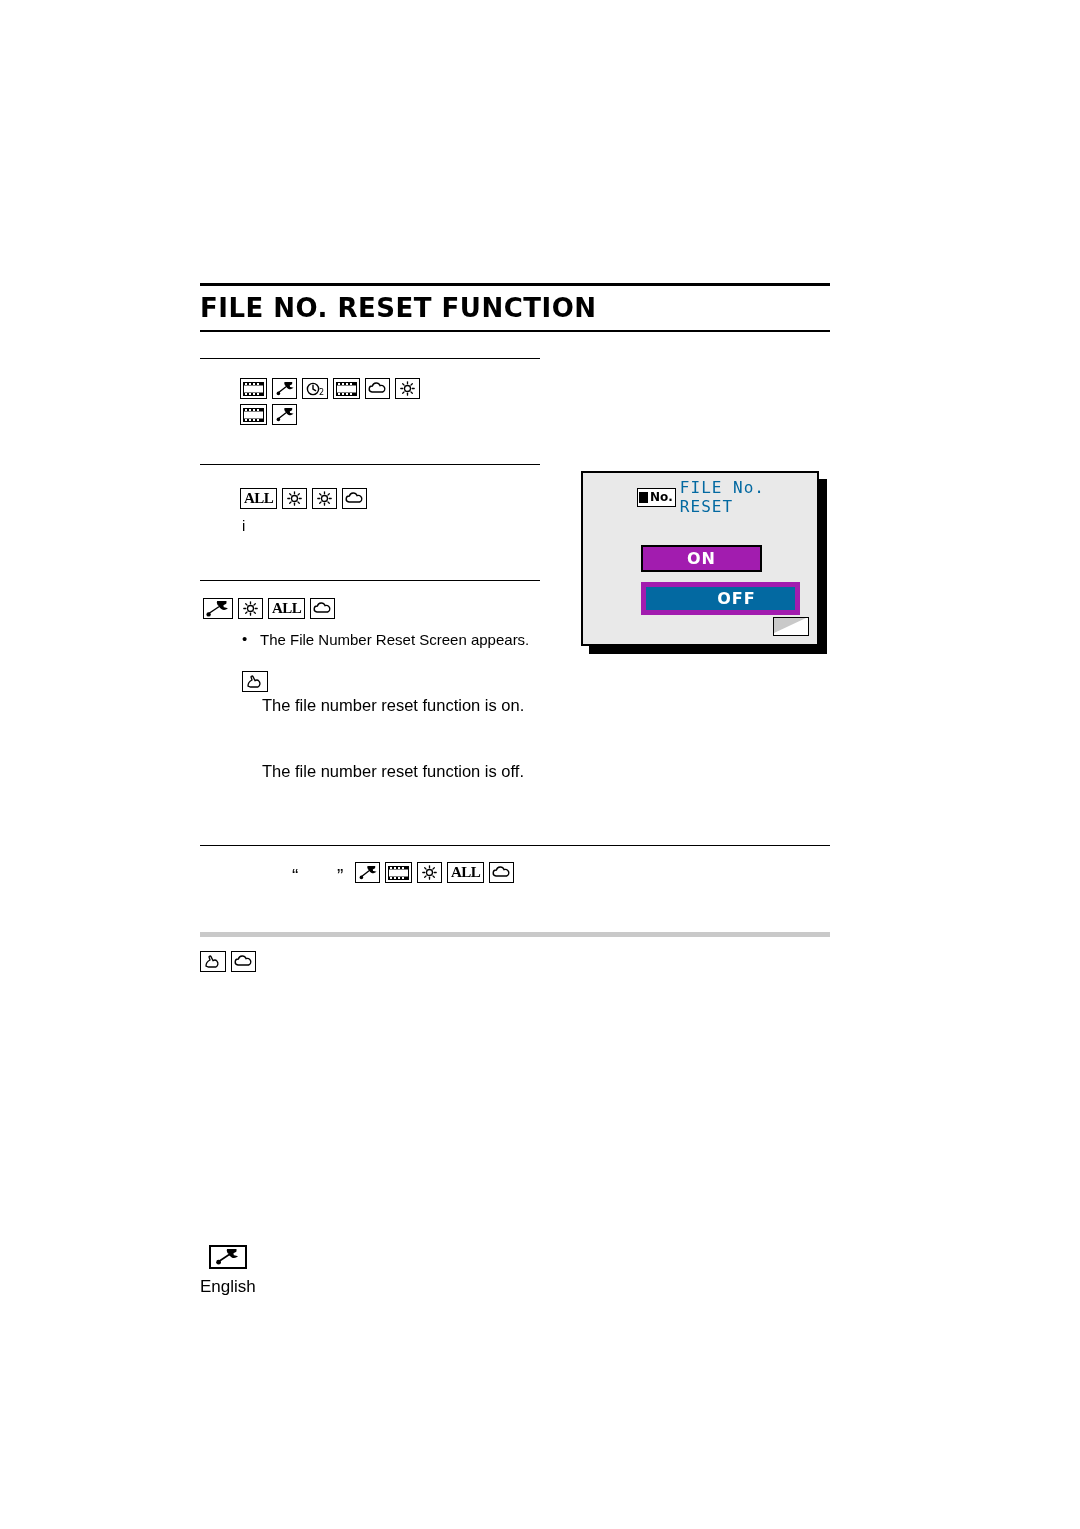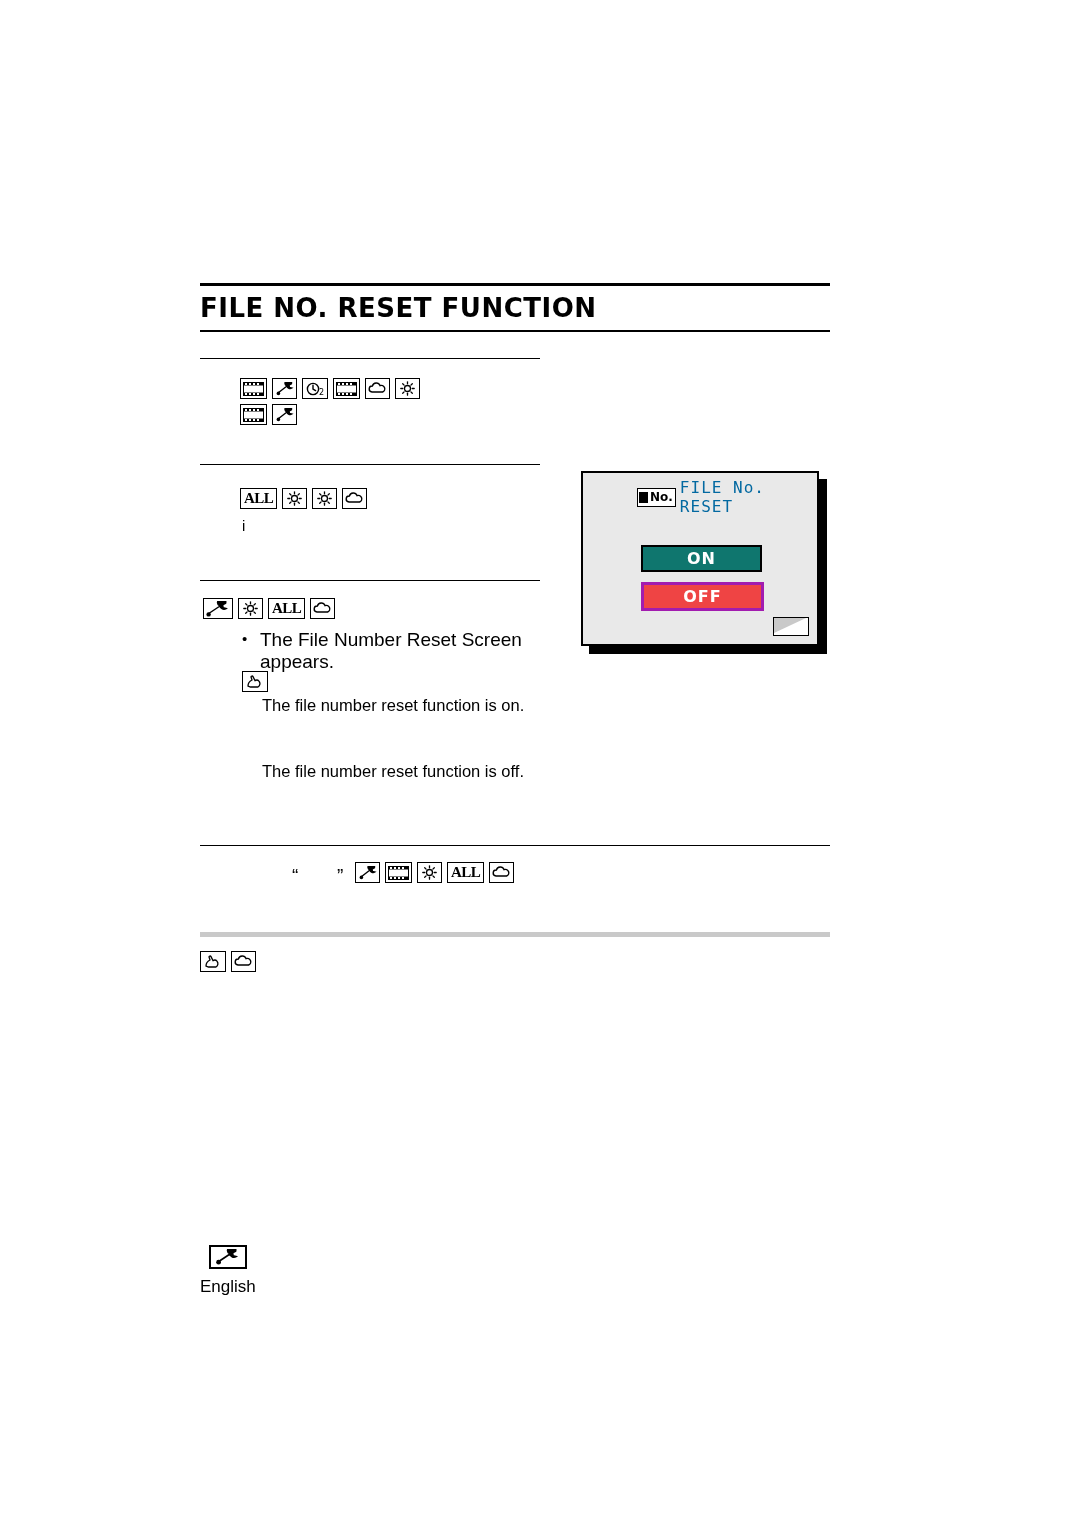--- a/index.html
+++ b/index.html
@@ -84,21 +84,21 @@
 
   
   .body-text {
     position: absolute;
     font-size: 16.5px;
     line-height: 22px;
     color: #000;
   }
   .bullet-text {
     position: absolute;
-    font-size: 19px;
+    font-size: 15px;
     line-height: 22px;
     color: #000;
     padding-left: 18px;
   }
   .bullet-text::before {
     content: "\2022";
     position: absolute;
     left: 0;
     top: -1px;
     font-size: 15px;
@@ -162,29 +162,30 @@
     display: flex;
     align-items: center;
     justify-content: center;
     font-size: 16px;
     font-weight: bold;
     font-family: "DejaVu Sans", sans-serif;
     letter-spacing: 1px;
   }
   .lcd-opt.on {
     top: 72px;
-    background: #0f766e;
+    background: #a21caf;
     color: #fff;
     border: 2px solid #000;
   }
   .lcd-opt.off {
     top: 109px;
-    background: #ef4444;
+    background: #0369a1;
     color: #fff;
-    border: 3px solid #a21caf;
+    border: 5px solid #a21caf;
+    padding-left: 32px;
   }
   .lcd-corner {
     position: absolute;
     right: 8px; bottom: 8px;
     width: 34px; height: 17px;
     background: #fff;
     border: 1.5px solid #000;
   }
   .lcd-corner::after {
     content: "";

